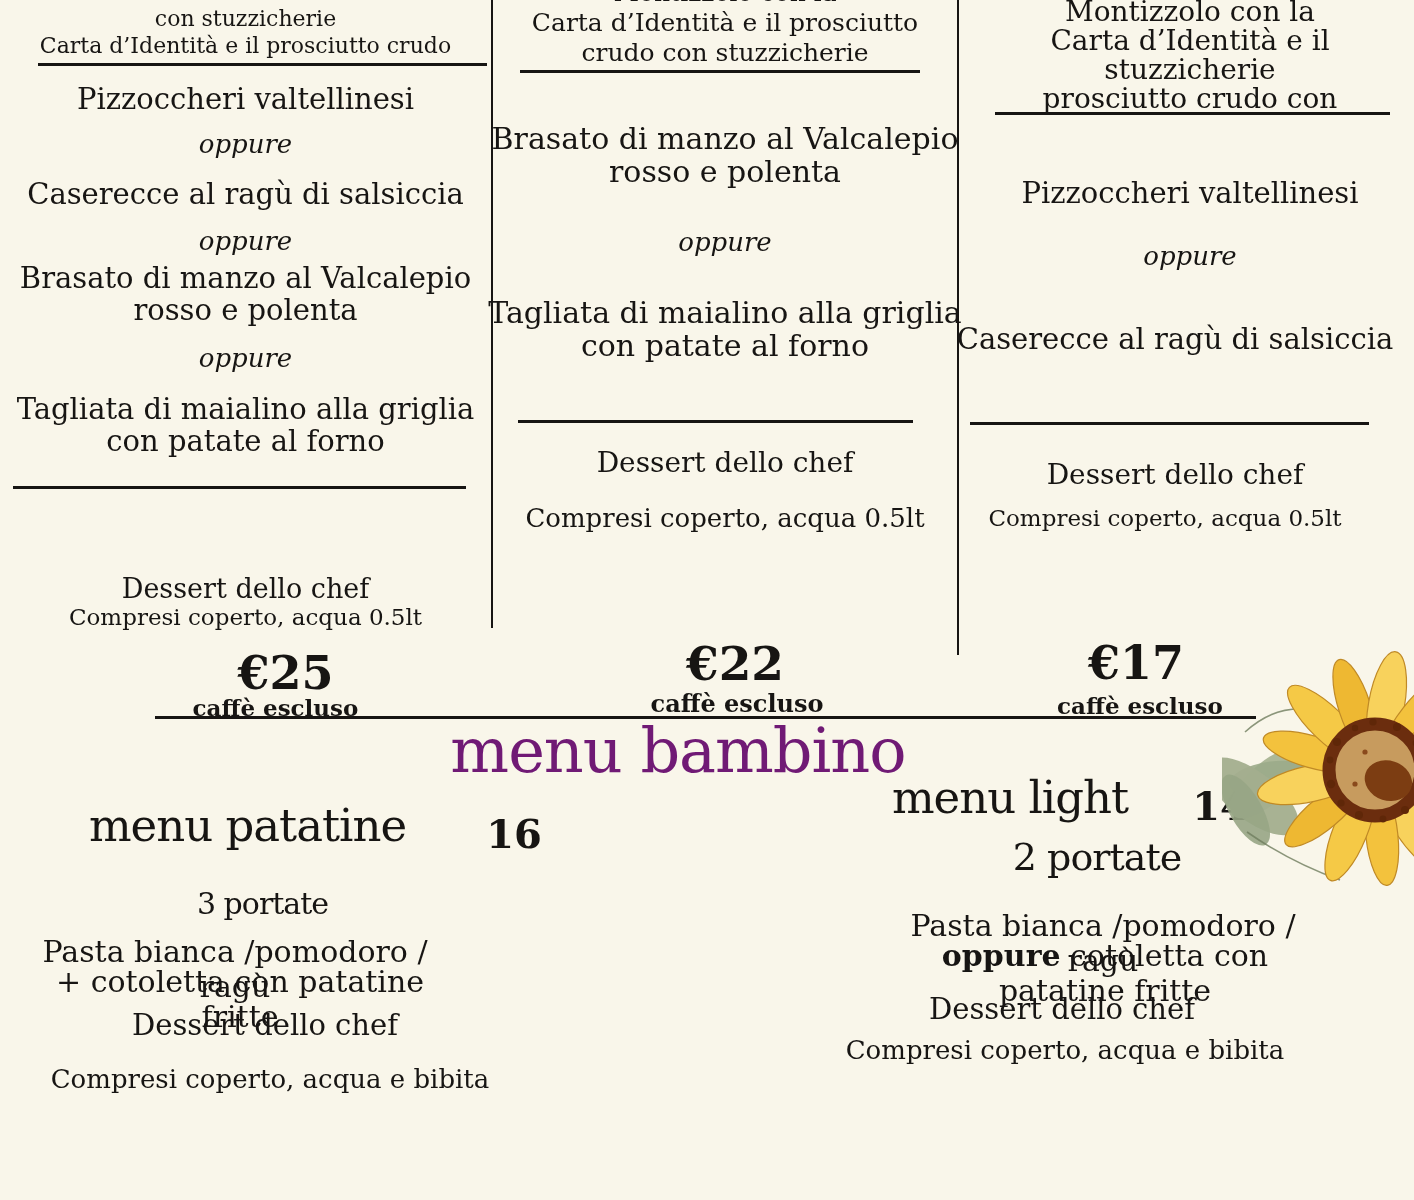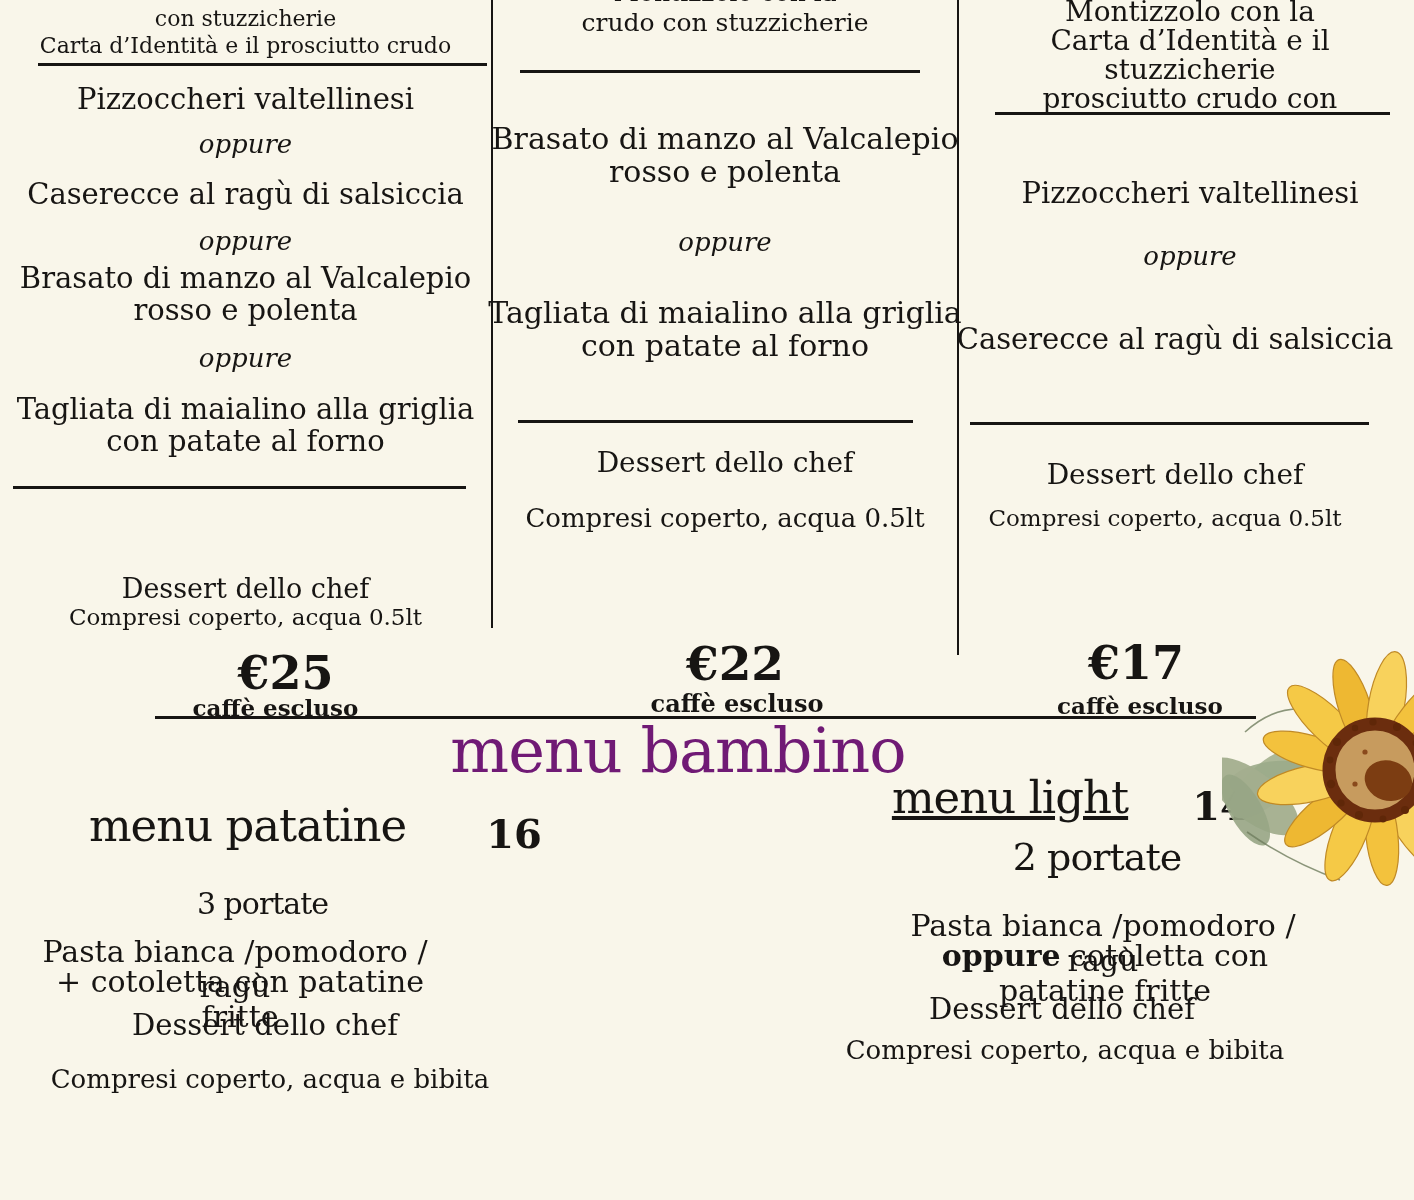--- a/index.html
+++ b/index.html
@@ -68,21 +68,21 @@
   }
   .disp{letter-spacing:-1px;font-weight:400;}
   .kc-name{left:20px;top:799px;width:455px;font-size:45px;}
   .kc-price{left:484px;top:810px;width:60px;font-size:40px;font-weight:600;}
   .kc-port{left:35px;top:863px;width:455px;font-size:30px;margin-top:23px;}
   .kc-line1{left:10px;top:934px;width:450px;font-size:30px;}
   .kc-line2{left:15px;top:964px;width:450px;font-size:30px;}
   .kc-dessert{left:40px;top:1008px;width:450px;font-size:29px;}
   .kc-incl{left:45px;top:1064px;width:450px;font-size:26px;}
 
-  .kl-name{left:785px;top:771px;width:450px;font-size:45px;text-decoration:underline;}
+  .kl-name{left:785px;top:771px;width:450px;font-size:45px;}
   .kl-price{left:1190px;top:782px;width:60px;font-size:40px;font-weight:600;}
   .kl-port{left:872px;top:835px;width:450px;font-size:38px;}
   .kl-line1{left:878px;top:908px;width:450px;font-size:30px;}
   .kl-line2{left:880px;top:938px;width:450px;font-size:30px;}
   .kl-dessert{left:837px;top:992px;width:450px;font-size:29px;}
   .kl-incl{left:840px;top:1035px;width:450px;font-size:26px;}
 
   .sunflower{position:absolute;left:1222px;top:612px;width:195px;height:315px;}
 </style>
 </head>
@@ -110,20 +110,21 @@
     <div class="rule c1-rule2"></div>
     <div class="t c1-dessert">Dessert dello chef</div>
     <div class="t c1-incl">Compresi coperto, acqua 0.5lt</div>
     <div class="t c1-price">€25</div>
     <div class="t c1-coffee">caffè escluso</div>
   </section>
 
   <section>
     <div class="t c2-header">
       <div>Montizzolo con la</div>
+      <div>Carta d’Identità e il prosciutto</div>
       <div>crudo con stuzzicherie</div>
     </div>
     <div class="rule c2-rule1"></div>
     <div class="t c2-course1">Brasato di manzo al Valcalepio rosso e polenta</div>
     <div class="t c2-opp italic">oppure</div>
     <div class="t c2-course2">Tagliata di maialino alla griglia con patate al forno</div>
     <div class="rule c2-rule2"></div>
     <div class="t c2-dessert">Dessert dello chef</div>
     <div class="t c2-incl">Compresi coperto, acqua 0.5lt</div>
     <div class="t c2-price">€22</div>

